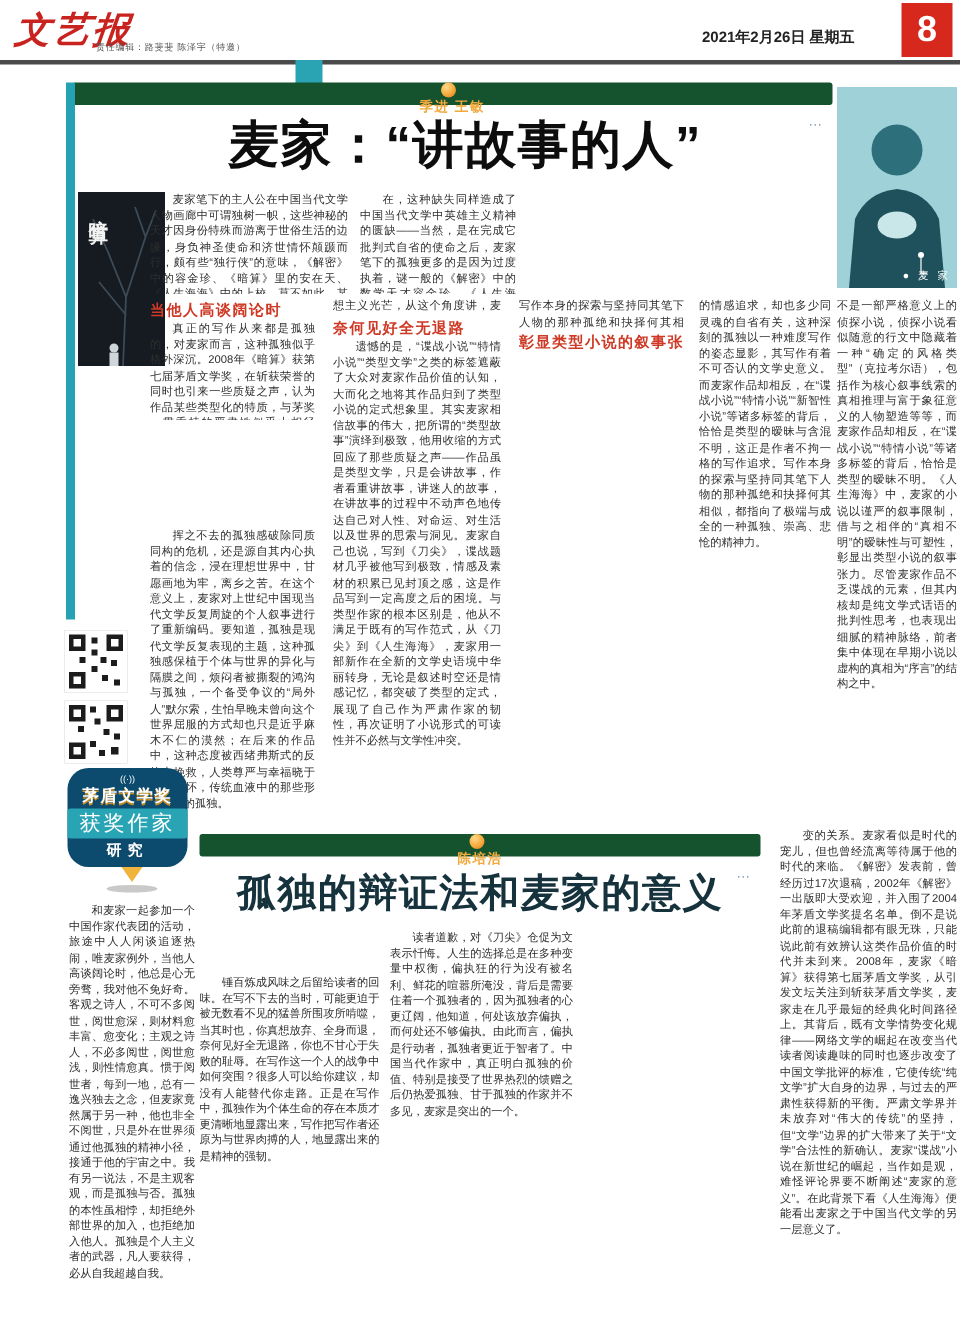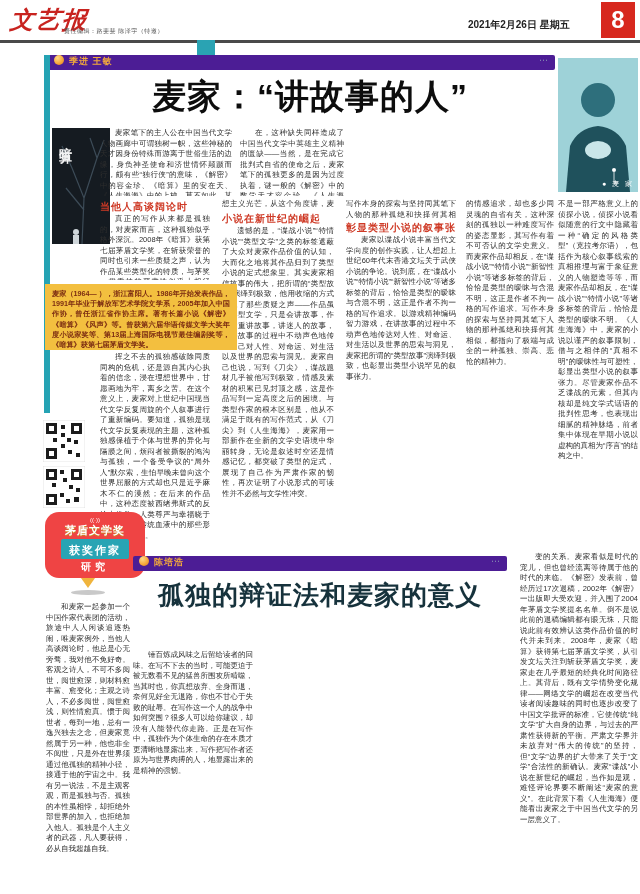--- a/index.html
+++ b/index.html
@@ -9,21 +9,21 @@
   
   .logo{font-size:24px;font-weight:900;color:#c8231f;font-style:italic;letter-spacing:2px;
         transform:skewX(-6deg);}
   .editors{font-size:6px;color:#555;letter-spacing:.5px;}
   .section-title{font-size:27px;font-weight:900;color:#111;letter-spacing:6px;font-family:"Liberation Sans",sans-serif;}
   .date{font-size:10px;color:#222;font-weight:bold;}
   .pagebox{background:#d7281e;color:#fff;font-size:24px;font-weight:900;text-align:center;line-height:36px;}
   .rule{background:#4a4a4a;}
   .tealtab{background:#2aa3b3;}
   
-  .bar{background:#4c1d95;border-radius:2px;display:flex;padding:0 6px;box-sizing:border-box;}
+  .bar{background:#14532d;border-radius:2px;display:flex;align-items:center;padding:0 6px;box-sizing:border-box;flex-direction:column;}
   .sun{width:10px;height:10px;border-radius:50%;background:radial-gradient(circle at 35% 30%,#ffd98a,#f6a93b 55%,#d9731f);margin-right:5px;flex:0 0 auto;}
   .bar .tag{color:#f2a93c;font-size:9px;font-weight:bold;letter-spacing:1px;}
   .bar .dots{margin-left:auto;color:#93a6ba;font-size:9px;letter-spacing:1px;}
   
   .h1a{font-size:34px;font-weight:900;color:#0d0d0d;letter-spacing:1px;white-space:nowrap;}
   .h1b{font-size:26px;font-weight:900;color:#16323c;letter-spacing:1px;white-space:nowrap;text-align:center;width:100%;}
   
   .bt{font-size:7.5px;line-height:1.4;text-align:justify;color:#2e2e2e;overflow:hidden;}
   .bt p{margin:0;text-indent:2em;}
   .sub{font-size:10px;font-weight:900;color:#cf3a26;letter-spacing:1px;white-space:nowrap;overflow:hidden;}
@@ -31,26 +31,26 @@
   .cover{background:#151b21;overflow:hidden;}
   .cover .vt{writing-mode:vertical-rl;color:#f2f2f2;font-weight:900;font-size:13px;letter-spacing:4px;
              position:absolute;left:4px;top:8px;}
   
   .bio{background:#f3bf3f;color:#7c2d12;font-weight:bold;font-size:7.2px;line-height:1.42;text-align:justify;
        padding:5px 7px;box-sizing:border-box;overflow:hidden;}
   
   .qrcap1{font-size:6.8px;font-weight:bold;color:#333;text-align:center;}
   .qrcap2{font-size:6.5px;color:#1d7f8c;text-align:center;}
   .qrcap3{font-size:6.2px;color:#666;text-align:center;}
-  .badge-circle{width:100px;height:66px;background:#ef4444;border-radius:14px;position:relative;
+  .badge-circle{width:80px;height:66px;background:#0c4a6e;border-radius:14px;position:relative;
                 display:flex;flex-direction:column;align-items:center;justify-content:center;}
   .badge-l0{font-size:6px;color:#fff;line-height:1;}
   .badge-l1{font-size:11px;font-weight:900;color:#fff;text-shadow:0 1px 0 #c98a1d;letter-spacing:1px;}
   .badge-band{background:#28a4b4;border-radius:2px;padding:1px 8px;margin:1px 0;}
-  .badge-l2{font-size:11px;font-weight:700;color:#fff;letter-spacing:2px;}
+  .badge-l2{font-size:14px;font-weight:400;color:#fff;letter-spacing:2px;}
   .badge-l3{font-size:10px;font-weight:900;color:#fff;letter-spacing:4px;}
   .badge-tip{width:0;height:0;border-left:7px solid transparent;border-right:7px solid transparent;
              border-top:10px solid #f0b43c;margin:0 auto;}
   .badge-shadow{width:34px;height:5px;border-radius:50%;background:#c9c9c9;margin:2px auto 0;}
   
   .photo{overflow:hidden;background:linear-gradient(180deg,#a8d8dd 0%,#8cc9d1 40%,#3f93a0 100%);}
   .pcap{position:absolute;right:4px;bottom:3px;color:#fff;font-size:7px;letter-spacing:2px;}
   .vteal{background:#25a3b4;}
 </style>
 </head>
@@ -104,35 +104,31 @@
 
   <div class="abs sub" style="left:100px;top:200px;width:110px;">当他人高谈阔论时</div>
   <div class="abs bt" style="left:100px;top:214px;width:110px;height:66px;">
       <p>真正的写作从来都是孤独的，对麦家而言，这种孤独似乎格外深沉。2008年《暗算》获第七届茅盾文学奖，在斩获荣誉的同时也引来一些质疑之声，认为作品某些类型化的特质，与茅奖一贯秉持的严肃性似乎大相径庭。这当然是一种误解，如果没有看到小说关于人性、命运及思考的深层意蕴以及作者的叙事追求，便不难理解。文字是麦家抵抗现实世界的方式，他曾经在访谈中坦言，幼时因为家庭身份问题备受歧视与冷落，那时起就时常“陷入孤独的幻想世界”，先是日记，后来是小说，文字为他构建了一个“安全的栖息地”。</p>
     </div>
   <div class="abs bt" style="left:100px;top:352px;width:110px;height:196px;">
       <p>挥之不去的孤独感破除同质同构的危机，还是源自其内心执着的信念，浸在理想世界中，甘愿画地为牢，离乡之苦。在这个意义上，麦家对上世纪中国现当代文学反复周旋的个人叙事进行了重新编码。要知道，孤独是现代文学反复表现的主题，这种孤独感保植于个体与世界的异化与隔膜之间，烦闷者被撕裂的鸿沟与孤独，一个备受争议的“局外人”默尔索，生怕早晚未曾向这个世界屈服的方式却也只是近乎麻木不仁的漠然；在后来的作品中，这种态度被西绪弗斯式的反抗力挽救，人类尊严与幸福晓于古典情怀，传统血液中的那些形态各异的孤独。</p>
     </div>
 
   <div class="abs bt" style="left:222px;top:199px;width:112px;height:11px;">想主义光芒，从这个角度讲，麦家的写作有其不可替代的文学史意义。</div>
-  <div class="abs sub" style="left:222px;top:212px;width:112px;">小说在新世纪的崛起</div>
+  <div class="abs sub" style="left:222px;top:212px;width:112px;">奈何见好全无退路</div>
   <div class="abs bt" style="left:222px;top:226px;width:112px;height:322px;">
       <p>遗憾的是，“谍战小说”“特情小说”“类型文学”之类的标签遮蔽了大众对麦家作品价值的认知，大而化之地将其作品归到了类型小说的定式想象里。其实麦家相信故事的伟大，把所谓的“类型故事”演绎到极致，他用收缩的方式回应了那些质疑之声——作品虽是类型文学，只是会讲故事，作者看重讲故事，讲迷人的故事，在讲故事的过程中不动声色地传达自己对人性、对命运、对生活以及世界的思索与洞见。麦家自己也说，写到《刀尖》，谍战题材几乎被他写到极致，情感及素材的积累已见封顶之感，这是作品写到一定高度之后的困境。与类型作家的根本区别是，他从不满足于既有的写作范式，从《刀尖》到《人生海海》，麦家用一部新作在全新的文学史语境中华丽转身，无论是叙述时空还是情感记忆，都突破了类型的定式，展现了自己作为严肃作家的韧性，再次证明了小说形式的可读性并不必然与文学性冲突。</p>
     </div>
 
   <div class="abs bt" style="left:346px;top:199px;width:110px;height:20px;">写作本身的探索与坚持同其笔下人物的那种孤绝和抉择何其相似。</div>
   <div class="abs sub" style="left:346px;top:221px;width:110px;">彰显类型小说的叙事张力</div>
-  <div class="abs bt" style="left:346px;top:235px;width:110px;height:313px;">
-      <p>麦家以谍战小说丰富当代文学向度的创作实践，让人想起上世纪60年代末香港文坛关于武侠小说的争论。说到底，在“谍战小说”“特情小说”“新智性小说”等诸多标签的背后，恰恰是类型的暧昧与含混不明，这正是作者不拘一格的写作追求。以游戏精神编码智力游戏，在讲故事的过程中不动声色地传达对人性、对命运、对生活以及世界的思索与洞见，麦家把所谓的“类型故事”演绎到极致，也彰显出类型小说罕见的叙事张力。</p>
-    </div>
 
   <div class="abs bt" style="left:558px;top:199px;width:80px;height:349px;">不是一部严格意义上的侦探小说，侦探小说看似随意的行文中隐藏着一种“确定的风格类型”（克拉考尔语），包括作为核心叙事线索的真相推理与富于象征意义的人物塑造等等，而麦家作品却相反，在“谍战小说”“特情小说”等诸多标签的背后，恰恰是类型的暧昧不明。《人生海海》中，麦家的小说以谨严的叙事限制，借与之相伴的“真相不明”的暧昧性与可塑性，彰显出类型小说的叙事张力。尽管麦家作品不乏谍战的元素，但其内核却是纯文学式话语的批判性思考，也表现出细腻的精神脉络，前者集中体现在早期小说以虚构的真相为“序言”的结构之中。</div>
   <div class="abs bt" style="left:466px;top:199px;width:88px;height:349px;">的情感追求，却也多少同灵魂的自省有关，这种深刻的孤独以一种难度写作的姿态显影，其写作有着不可否认的文学史意义。而麦家作品却相反，在“谍战小说”“特情小说”“新智性小说”等诸多标签的背后，恰恰是类型的暧昧与含混不明，这正是作者不拘一格的写作追求。写作本身的探索与坚持同其笔下人物的那种孤绝和抉择何其相似，都指向了极端与成全的一种孤独、崇高、悲怆的精神力。</div>
 
-  <div class="abs bio" style="left:45px;top:284px;width:192px;height:66px;">麦家（1964— ），浙江富阳人。1986年开始发表作品，1991年毕业于解放军艺术学院文学系，2005年加入中国作协，曾任浙江省作协主席。著有长篇小说《解密》《暗算》《风声》等。曾获第六届华语传媒文学大奖年度小说家奖等、第13届上海国际电视节最佳编剧奖等，《暗算》获第七届茅盾文学奖。</div>
 
   <div class="abs" style="left:43px;top:420px;width:88px;">
     <svg width="42" height="42" style="display:inline-block">
       <rect width="42" height="42" fill="#fff" stroke="#ccc" stroke-width=".5"></rect>
       <rect x="3" y="3" width="11" height="11" fill="#1c1c1c"></rect>
         <rect x="6" y="6" width="5" height="5" fill="#fff"></rect>
       <rect x="28" y="3" width="11" height="11" fill="#1c1c1c"></rect>
         <rect x="31" y="6" width="5" height="5" fill="#fff"></rect>
       <rect x="3" y="28" width="11" height="11" fill="#1c1c1c"></rect>
         <rect x="6" y="31" width="5" height="5" fill="#fff"></rect>
@@ -188,17 +184,20 @@
   <div class="abs" style="left:140px;top:578px;width:360px;">
     <div class="h1b">孤独的辩证法和麦家的意义</div>
   </div>
 
   <div class="abs bt" style="left:46px;top:602px;width:84px;height:288px;">
       <p>和麦家一起参加一个中国作家代表团的活动，旅途中人人闲谈追逐热闹，唯麦家例外，当他人高谈阔论时，他总是心无旁骛，我对他不免好奇。客观之诗人，不可不多阅世，阅世愈深，则材料愈丰富、愈变化；主观之诗人，不必多阅世，阅世愈浅，则性情愈真。惯于阅世者，每到一地，总有一逸兴独去之念，但麦家竟然属于另一种，他也非全不阅世，只是外在世界须通过他孤独的精神小径，接通于他的宇宙之中。我有另一说法，不是主观客观，而是孤独与否。孤独的本性虽相悖，却拒绝外部世界的加入，也拒绝加入他人。孤独是个人主义者的武器，凡人要获得，必从自我超越自我。</p>
     </div>
   <div class="abs bt" style="left:133px;top:620px;width:120px;height:270px;margin-top:30px;">
       <p>锤百炼成风味之后留给读者的回味。在写不下去的当时，可能更迫于被无数看不见的猛兽所围攻所啃噬，当其时也，你真想放弃、全身而退，奈何见好全无退路，你也不甘心于失败的耻辱。在写作这一个人的战争中如何突围？很多人可以给你建议，却没有人能替代你走路。正是在写作中，孤独作为个体生命的存在本质才更清晰地显露出来，写作把写作者还原为与世界肉搏的人，地显露出来的是精神的强韧。</p>
     </div>
+  <div class="abs bt" style="left:260px;top:620px;width:122px;height:270px;">
+      <p>读者道歉，对《刀尖》仓促为文表示忏悔。人生的选择总是在多种变量中权衡，偏执狂的行为没有被名利、鲜花的喧嚣所淹没，背后是需要住着一个孤独者的，因为孤独者的心更辽阔，他知道，何处该放弃偏执，而何处还不够偏执。由此而言，偏执是行动者，孤独者更近于智者了。中国当代作家中，真正明白孤独的价值、特别是接受了世界热烈的馈赠之后仍热爱孤独、甘于孤独的作家并不多见，麦家是突出的一个。</p>
+    </div>
   <div class="abs bt" style="left:520px;top:552px;width:118px;height:338px;">
       <p>变的关系。麦家看似是时代的宠儿，但也曾经流离等待属于他的时代的来临。《解密》发表前，曾经历过17次退稿，2002年《解密》一出版即大受欢迎，并入围了2004年茅盾文学奖提名名单。倒不是说此前的退稿编辑都有眼无珠，只能说此前有效辨认这类作品价值的时代并未到来。2008年，麦家《暗算》获得第七届茅盾文学奖，从引发文坛关注到斩获茅盾文学奖，麦家走在几乎最短的经典化时间路径上。其背后，既有文学情势变化规律——网络文学的崛起在改变当代读者阅读趣味的同时也逐步改变了中国文学批评的标准，它使传统“纯文学”扩大自身的边界，与过去的严肃性获得新的平衡。严肃文学界并未放弃对“伟大的传统”的坚持，但“文学”边界的扩大带来了关于“文学”合法性的新确认。麦家“谍战”小说在新世纪的崛起，当作如是观，难怪评论界要不断阐述“麦家的意义”。在此背景下看《人生海海》便能看出麦家之于中国当代文学的另一层意义了。</p>
     </div>
 
 </div>
 
 </body></html>

